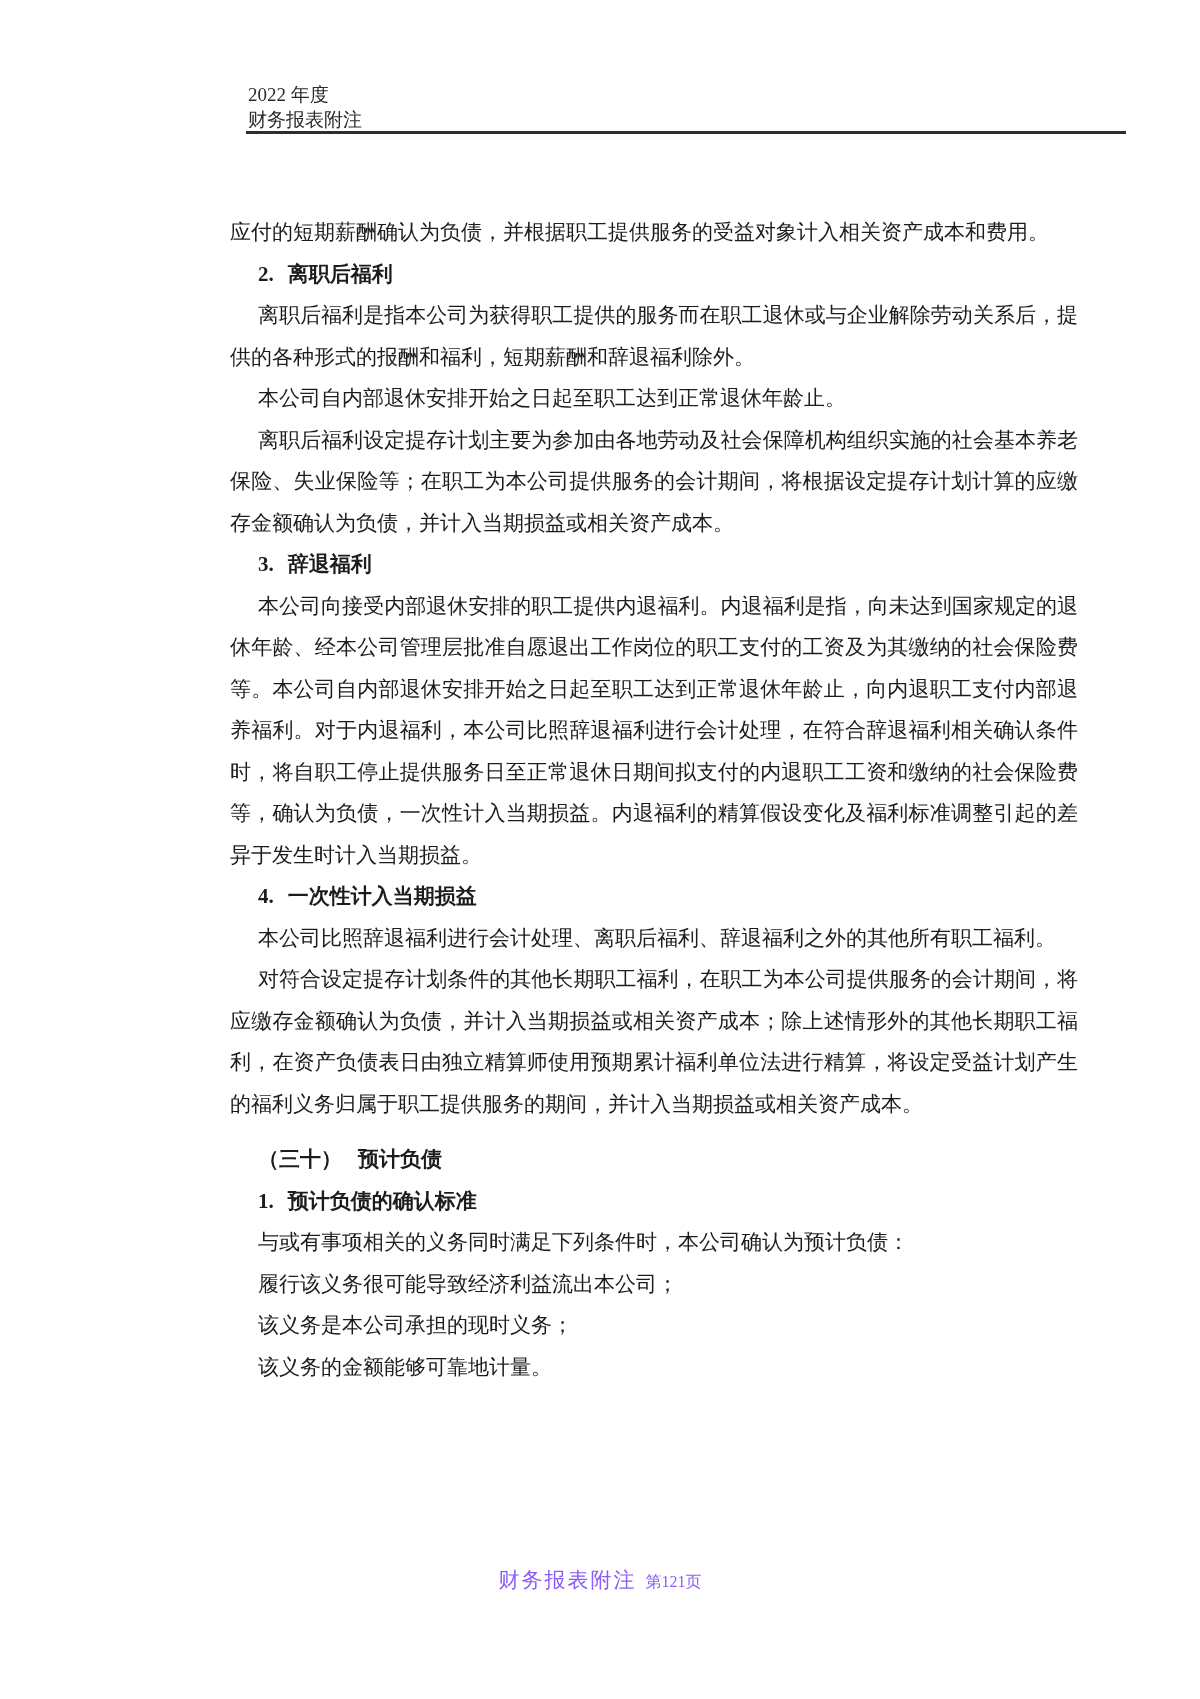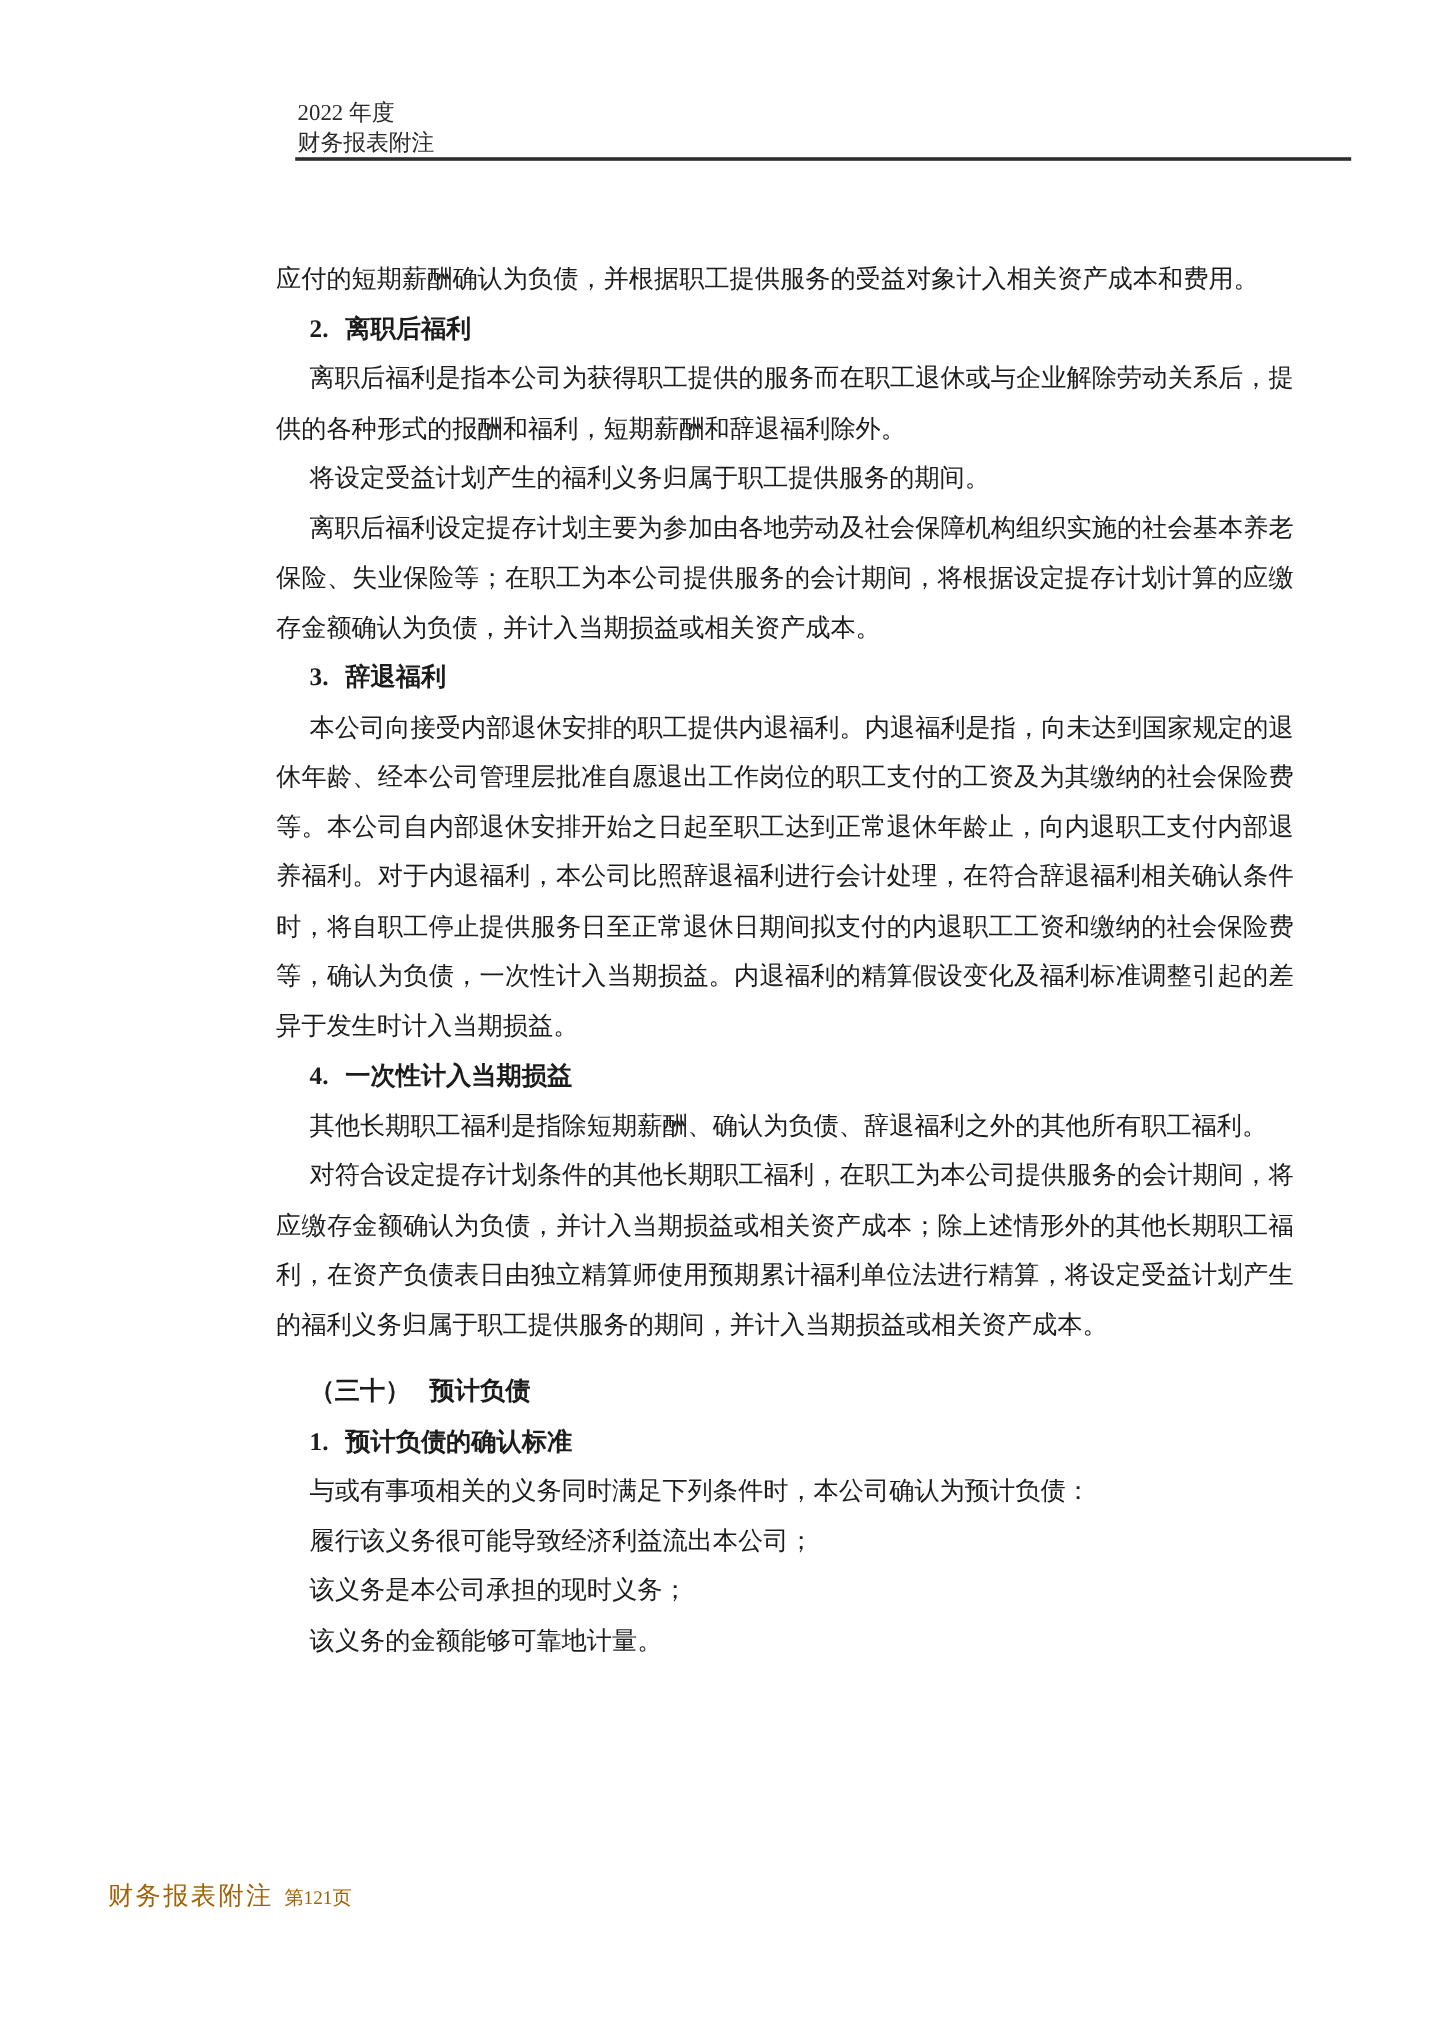--- a/index.html
+++ b/index.html
@@ -54,24 +54,25 @@
   p.heading .num { margin-right: 14px; }
   p.section {
     font-weight: bold;
     padding-left: 28px;
     text-indent: 0;
     margin-top: 14px !important;
   }
   p.section .num { margin-right: 16px; }
   .footer {
     position: absolute;
-    left: 16px;
+    left: 0;
     top: 1566px;
     width: 100%;
-    color: #a16207;
+    text-align: center;
+    color: #8b5cf6;
     white-space: nowrap;
   }
   .footer .f-title {
     font-size: 21px;
     letter-spacing: 2px;
   }
   .footer .f-page {
     font-size: 16px;
     margin-left: 9px;
   }
@@ -85,26 +86,26 @@
     <div>2022 年度</div>
     <div>财务报表附注</div>
   </div>
 
   <div class="header-rule"></div>
 
   <div class="doc-body">
       <p class="cont">应付的短期薪酬确认为负债，并根据职工提供服务的受益对象计入相关资产成本和费用。</p>
       <p class="heading"><span class="num">2.</span><span>离职后福利</span></p>
       <p class="para">离职后福利是指本公司为获得职工提供的服务而在职工退休或与企业解除劳动关系后，提供的各种形式的报酬和福利，短期薪酬和辞退福利除外。</p>
-      <p class="para">将设定受益计划产生的福利义务归属于职工提供服务的期间。</p>
+      <p class="para">本公司自内部退休安排开始之日起至职工达到正常退休年龄止。</p>
       <p class="para">离职后福利设定提存计划主要为参加由各地劳动及社会保障机构组织实施的社会基本养老保险、失业保险等；在职工为本公司提供服务的会计期间，将根据设定提存计划计算的应缴存金额确认为负债，并计入当期损益或相关资产成本。</p>
       <p class="heading"><span class="num">3.</span><span>辞退福利</span></p>
       <p class="para">本公司向接受内部退休安排的职工提供内退福利。内退福利是指，向未达到国家规定的退休年龄、经本公司管理层批准自愿退出工作岗位的职工支付的工资及为其缴纳的社会保险费等。本公司自内部退休安排开始之日起至职工达到正常退休年龄止，向内退职工支付内部退养福利。对于内退福利，本公司比照辞退福利进行会计处理，在符合辞退福利相关确认条件时，将自职工停止提供服务日至正常退休日期间拟支付的内退职工工资和缴纳的社会保险费等，确认为负债，一次性计入当期损益。内退福利的精算假设变化及福利标准调整引起的差异于发生时计入当期损益。</p>
       <p class="heading"><span class="num">4.</span><span>一次性计入当期损益</span></p>
-      <p class="para">其他长期职工福利是指除短期薪酬、确认为负债、辞退福利之外的其他所有职工福利。</p>
+      <p class="para">本公司比照辞退福利进行会计处理、离职后福利、辞退福利之外的其他所有职工福利。</p>
       <p class="para">对符合设定提存计划条件的其他长期职工福利，在职工为本公司提供服务的会计期间，将应缴存金额确认为负债，并计入当期损益或相关资产成本；除上述情形外的其他长期职工福利，在资产负债表日由独立精算师使用预期累计福利单位法进行精算，将设定受益计划产生的福利义务归属于职工提供服务的期间，并计入当期损益或相关资产成本。</p>
       <p class="section"><span class="num">（三十）</span><span>预计负债</span></p>
       <p class="heading"><span class="num">1.</span><span>预计负债的确认标准</span></p>
       <p class="para">与或有事项相关的义务同时满足下列条件时，本公司确认为预计负债：</p>
       <p class="para">履行该义务很可能导致经济利益流出本公司；</p>
       <p class="para">该义务是本公司承担的现时义务；</p>
       <p class="para">该义务的金额能够可靠地计量。</p>
     </div>
 
   <div class="footer">

